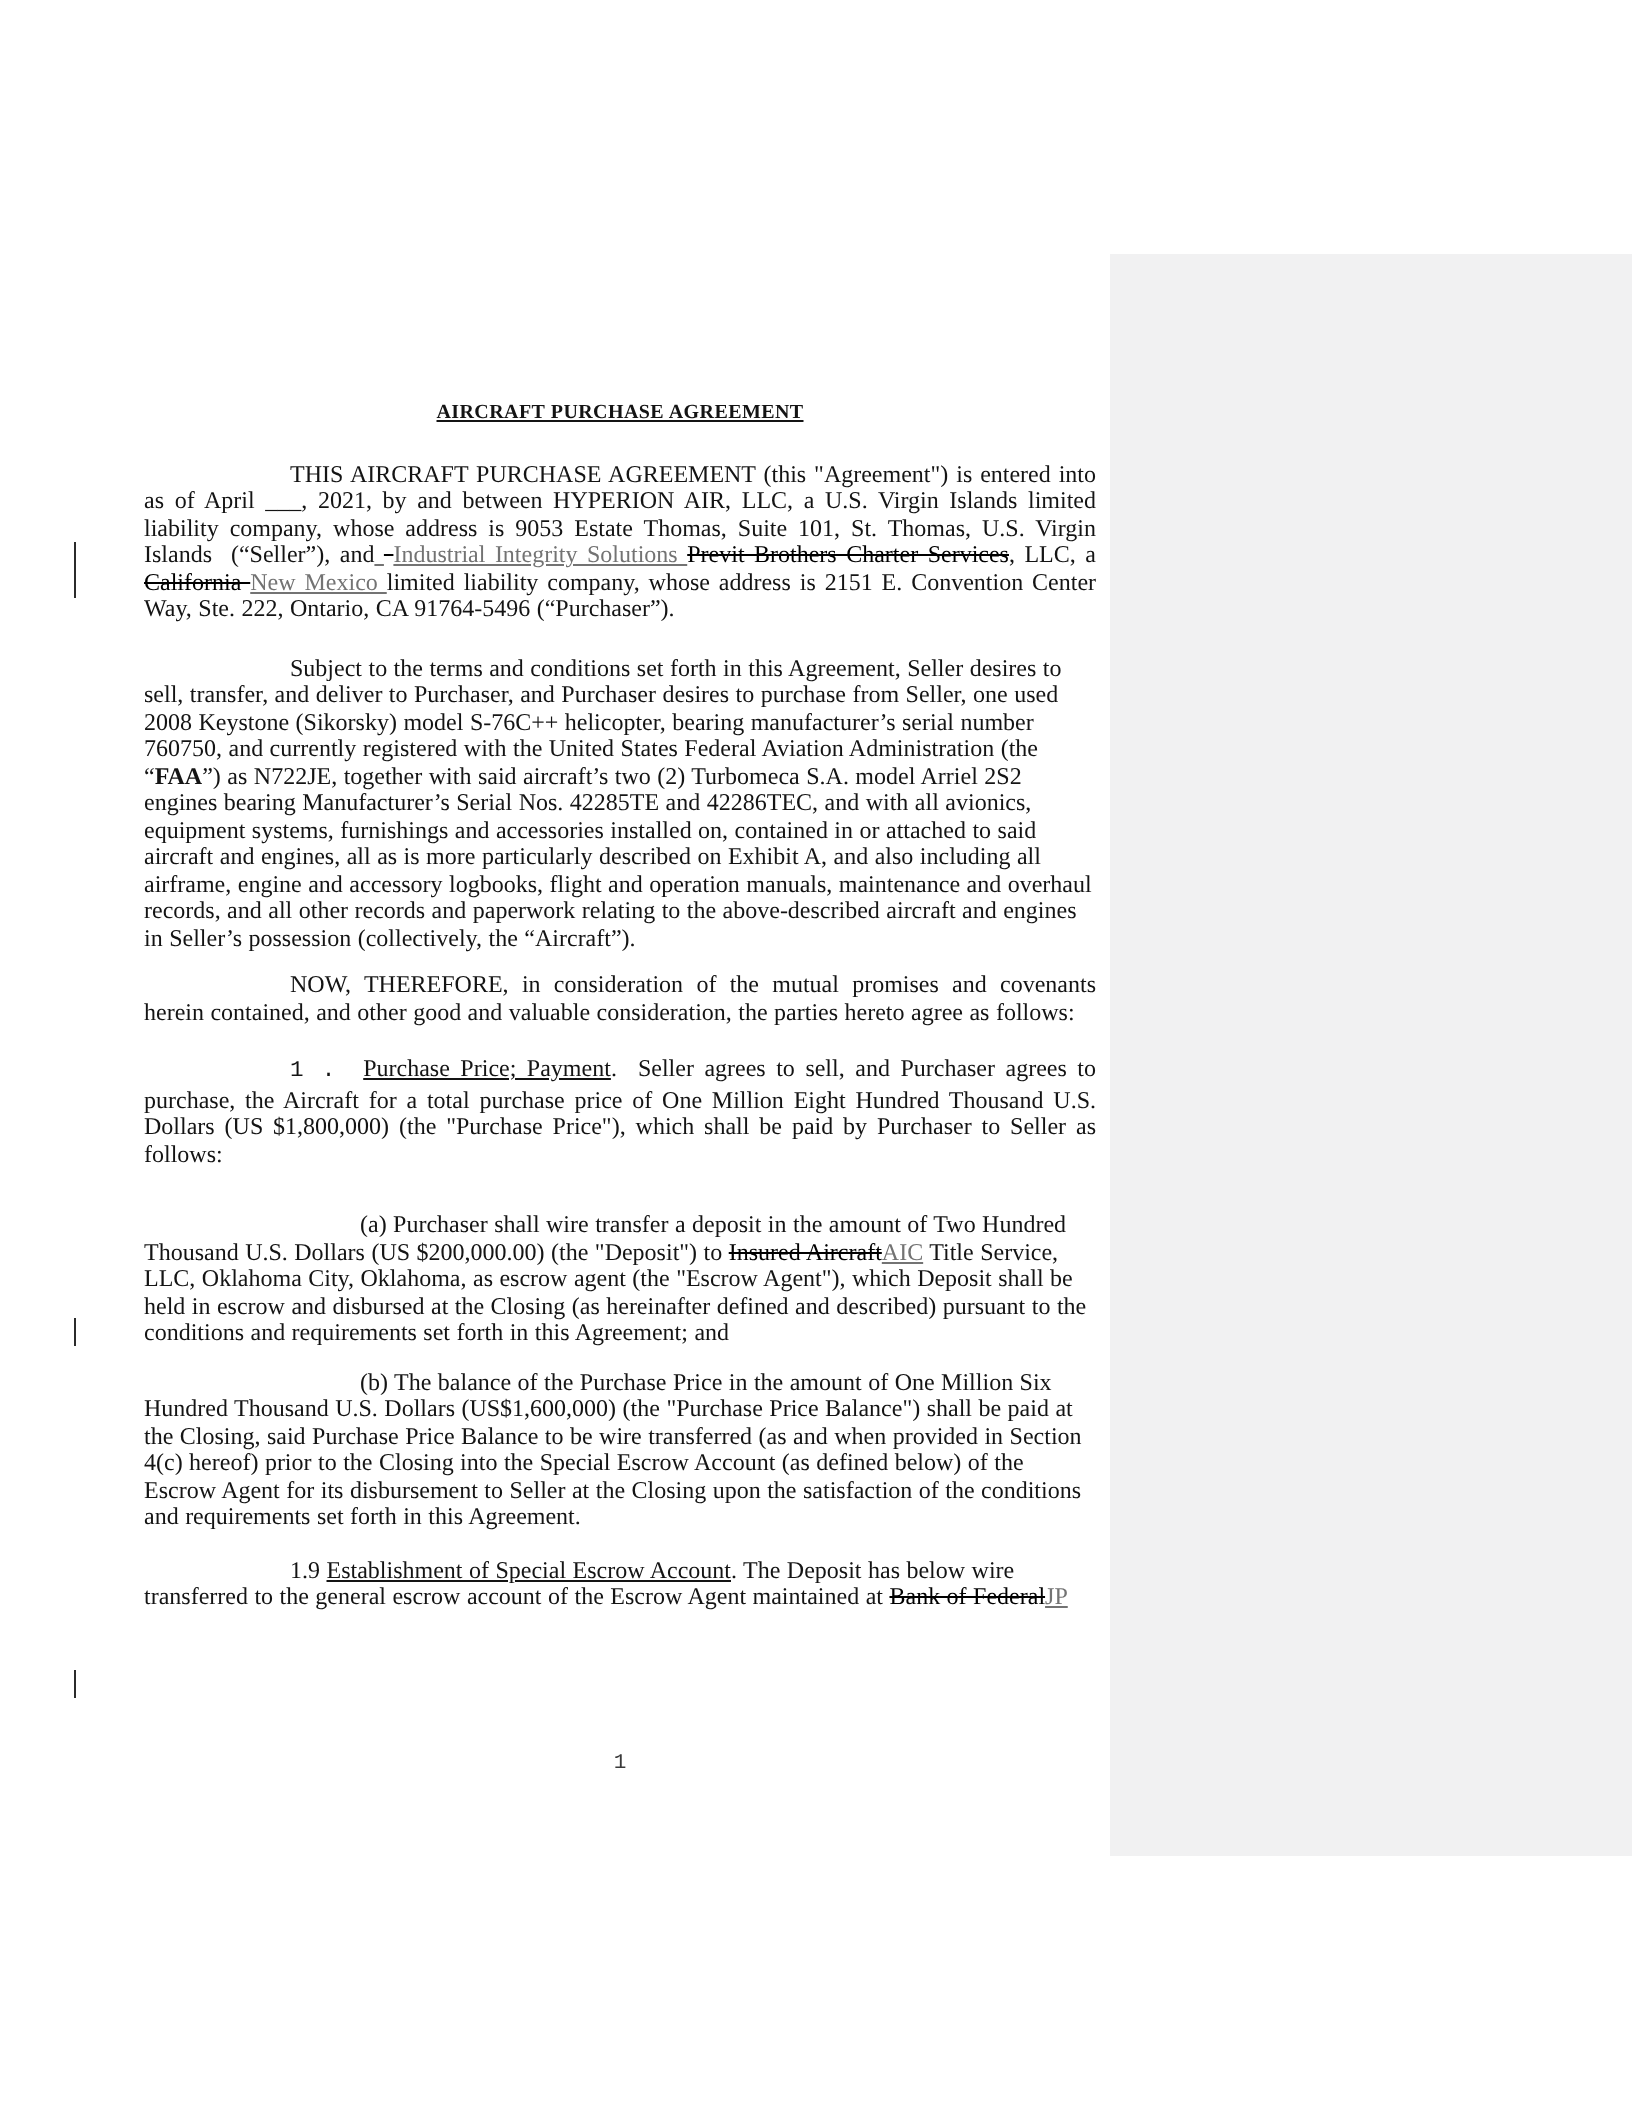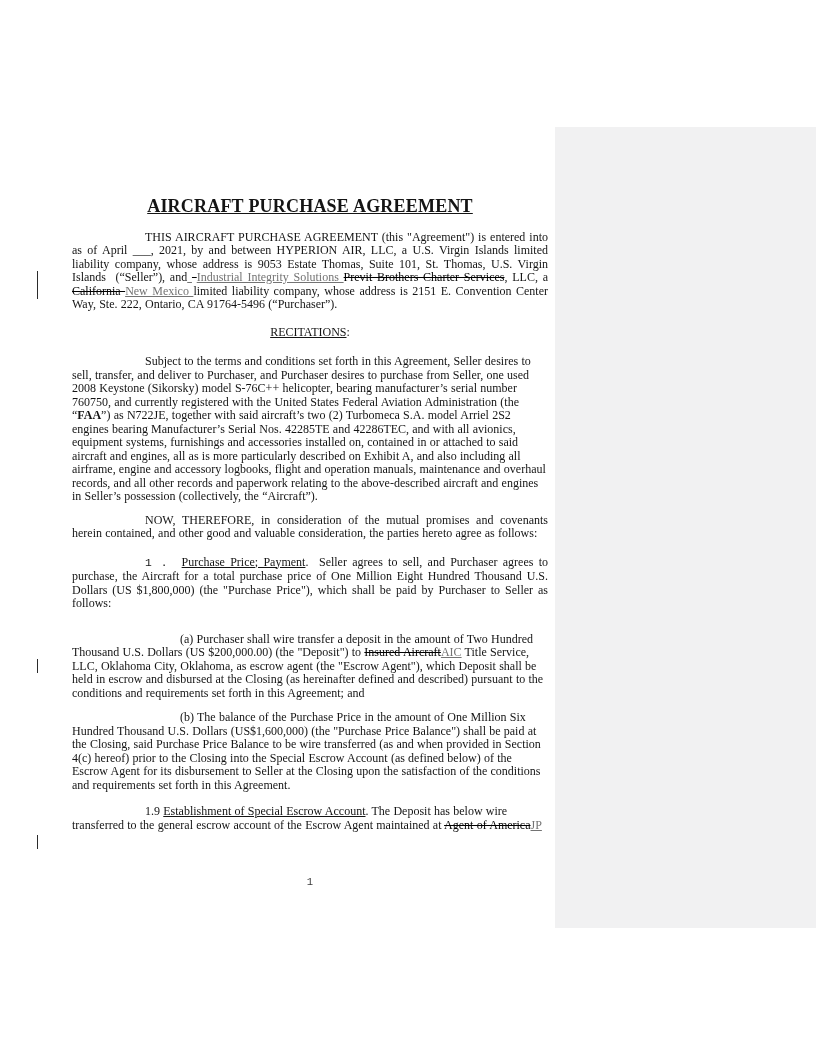--- a/index.html
+++ b/index.html
@@ -21,21 +21,21 @@
     position: absolute;
     left: 72px; top: 200px;
     width: 476px;
     font-size: 12px;
     line-height: 13.5px;
     word-spacing: 0.02em;
   }
   .doc-title {
     text-align: center;
     font-weight: bold;
-    font-size: 18px;
+    font-size: 10px;
     text-decoration: underline;
     letter-spacing: 0.2px;
   }
   .para { margin: 0; }
   .seg-n  { }
   .seg-u  { text-decoration: underline; }
   .seg-bi { font-weight: bold; }
   .seg-del { color: #000000; text-decoration: line-through; }
   .seg-ins { color: #737373; text-decoration: underline; }
   .seg-mono { font-family: "Liberation Mono", monospace; font-size: 11.3px; }
@@ -62,23 +62,22 @@
 <div class="markup-panel"></div>
 
 <div class="change-bar" style="top:271px;height:28px;"></div>
 <div class="change-bar" style="top:659px;height:14px;"></div>
 <div class="change-bar" style="top:835px;height:14px;"></div>
 
 <div class="content">
   <div class="doc-title">AIRCRAFT PURCHASE AGREEMENT</div>
   <div>
       <div class="para" style="text-align: justify; text-indent: 73px; margin-top: 17px;"><span class="seg-n">THIS AIRCRAFT PURCHASE AGREEMENT (this "Agreement") is entered into as of April ___, 2021, by and between HYPERION AIR, LLC, a U.S. Virgin Islands limited liability company, whose address is 9053 Estate Thomas, Suite 101, St. Thomas, U.S. Virgin Islands&nbsp; (“Seller”), and</span><span class="seg-ins">&nbsp;</span><span class="seg-del">&nbsp;</span><span class="seg-ins">Industrial Integrity Solutions&nbsp;</span><span class="seg-del">Previt Brothers Charter Services</span><span class="seg-n">, LLC, a </span><span class="seg-del">California&nbsp;</span><span class="seg-ins">New Mexico&nbsp;</span><span class="seg-n">limited liability company, whose address is 2151 E. Convention Center Way, Ste. 222, Ontario, CA 91764-5496 (“Purchaser”).</span></div>
-      <div class="para" style="text-align: center; margin-top: 14px;"><span class="seg-u">RECITATIONS</span><span class="seg-n">:</span></div>
       <div class="para" style="text-align: left; text-indent: 73px; margin-top: 16px;"><span class="seg-n">Subject to the terms and conditions set forth in this Agreement, Seller desires to sell, transfer, and deliver to Purchaser, and Purchaser desires to purchase from Seller, one used 2008 Keystone (Sikorsky) model S-76C++ helicopter, bearing manufacturer’s serial number 760750, and currently registered with the United States Federal Aviation Administration (the “</span><span class="seg-bi">FAA</span><span class="seg-n">”) as N722JE, together with said aircraft’s two (2) Turbomeca S.A. model Arriel 2S2 engines bearing Manufacturer’s Serial Nos. 42285TE and 42286TEC, and with all avionics, equipment systems, furnishings and accessories installed on, contained in or attached to said aircraft and engines, all as is more particularly described on Exhibit A, and also including all airframe, engine and accessory logbooks, flight and operation manuals, maintenance and overhaul records, and all other records and paperwork relating to the above-described aircraft and engines in Seller’s possession (collectively, the “Aircraft”).</span></div>
       <div class="para" style="text-align: justify; text-indent: 73px; margin-top: 10px;"><span class="seg-n">NOW, THEREFORE, in consideration of the mutual promises and covenants herein contained, and other good and valuable consideration, the parties hereto agree as follows:</span></div>
       <div class="para" style="text-align: justify; text-indent: 73px; margin-top: 15px;"><span class="seg-mono">1 .</span><span class="seg-tab" style="width: 14px;"></span><span class="seg-u">Purchase Price; Payment</span><span class="seg-n">.&nbsp; Seller agrees to sell, and Purchaser agrees to purchase, the Aircraft for a total purchase price of One Million Eight Hundred Thousand U.S. Dollars (US $1,800,000) (the "Purchase Price"), which shall be paid by Purchaser to Seller as follows:</span></div>
       <div class="para" style="text-align: left; text-indent: 108px; margin-top: 22px;"><span class="seg-n">(a) Purchaser shall wire transfer a deposit in the amount of Two Hundred Thousand U.S. Dollars (US $200,000.00) (the "Deposit") to </span><span class="seg-del">Insured Aircraft</span><span class="seg-ins">AIC</span><span class="seg-n"> Title Service, LLC, Oklahoma City, Oklahoma, as escrow agent (the "Escrow Agent"), which Deposit shall be held in escrow and disbursed at the Closing (as hereinafter defined and described) pursuant to the conditions and requirements set forth in this Agreement; and</span></div>
       <div class="para" style="text-align: left; text-indent: 108px; margin-top: 11px;"><span class="seg-n">(b) The balance of the Purchase Price in the amount of One Million Six Hundred Thousand U.S. Dollars (US$1,600,000) (the "Purchase Price Balance") shall be paid at the Closing, said Purchase Price Balance to be wire transferred (as and when provided in Section 4(c) hereof) prior to the Closing into the Special Escrow Account (as defined below) of the Escrow Agent for its disbursement to Seller at the Closing upon the satisfaction of the conditions and requirements set forth in this Agreement.</span></div>
-      <div class="para" style="text-align: left; text-indent: 73px; margin-top: 13px;"><span class="seg-n">1.9 </span><span class="seg-u">Establishment of Special Escrow Account</span><span class="seg-n">. The Deposit has below wire transferred to the general escrow account of the Escrow Agent maintained at </span><span class="seg-del">Agent of America</span><span class="seg-ins">JP</span></div>
+      <div class="para" style="text-align: left; text-indent: 73px; margin-top: 13px;"><span class="seg-n">1.9 </span><span class="seg-u">Establishment of Special Escrow Account</span><span class="seg-n">. The Deposit has below wire transferred to the general escrow account of the Escrow Agent maintained at </span><span class="seg-del">Bank of Federal</span><span class="seg-ins">JP</span></div>
     </div>
 </div>
 
 <div class="page-number">1</div>
 
 </body></html>

